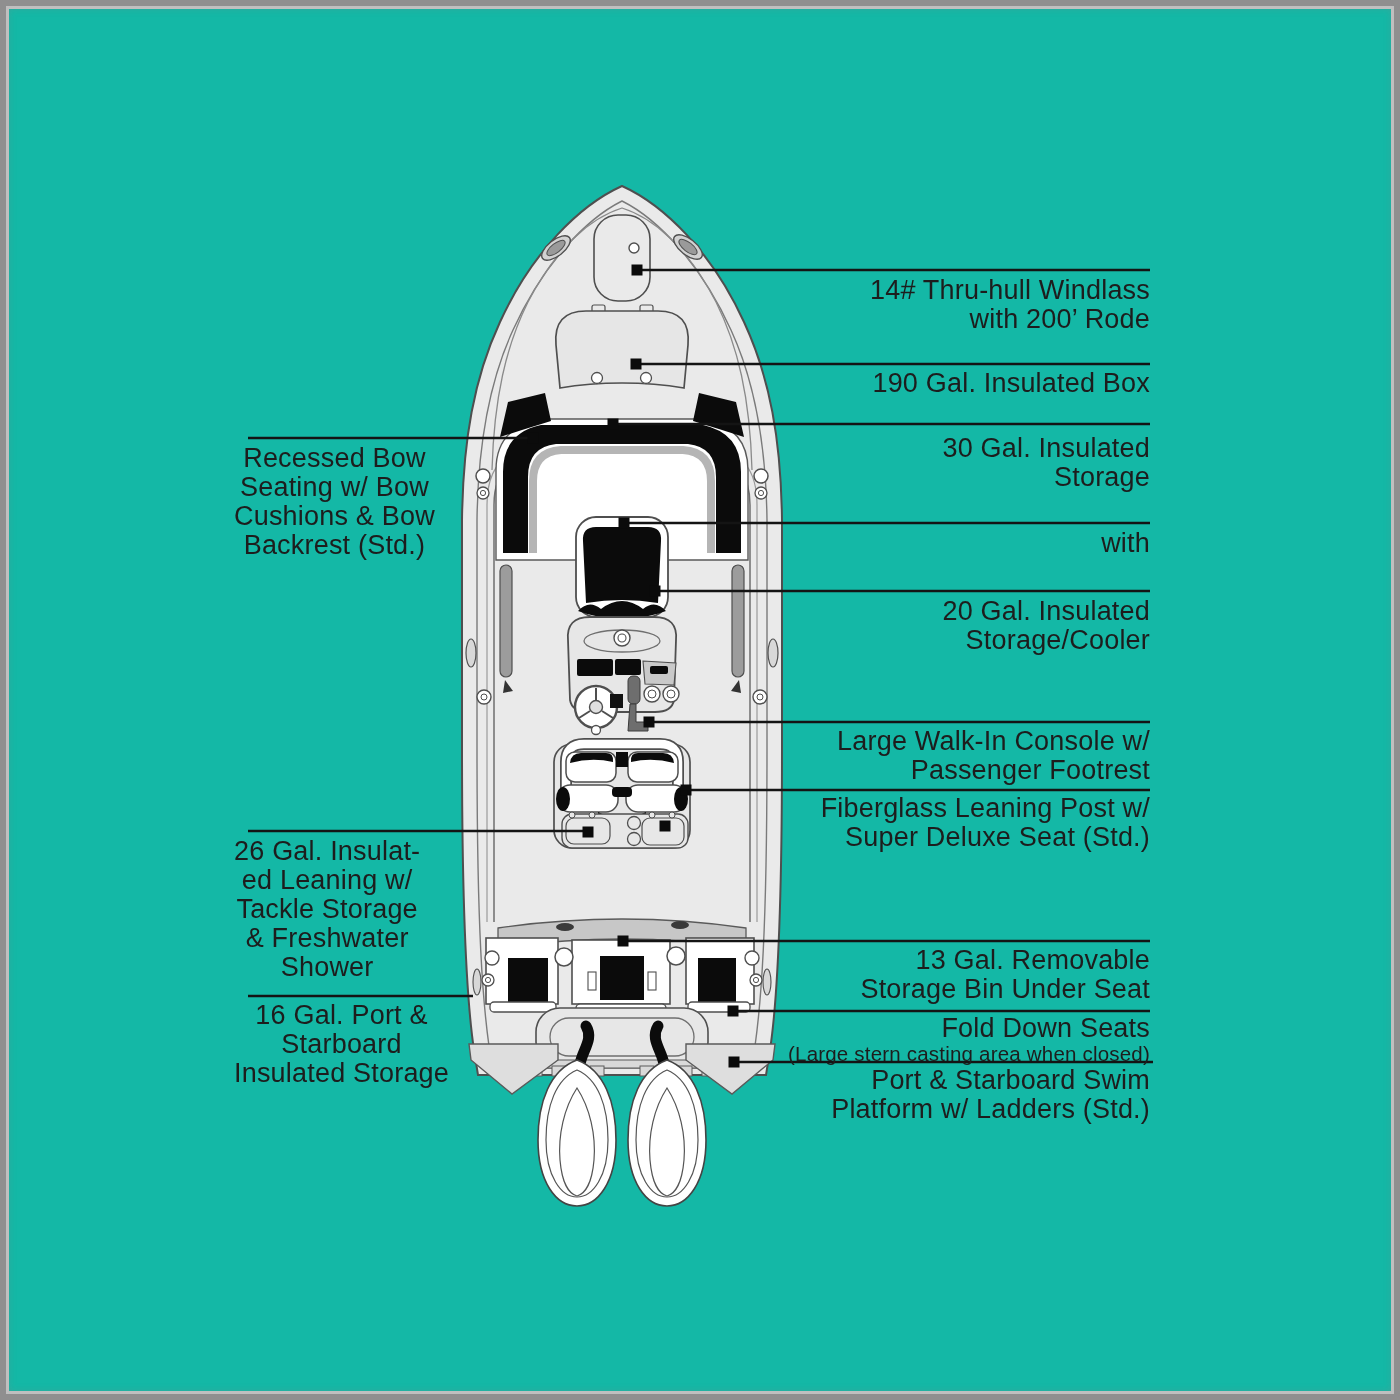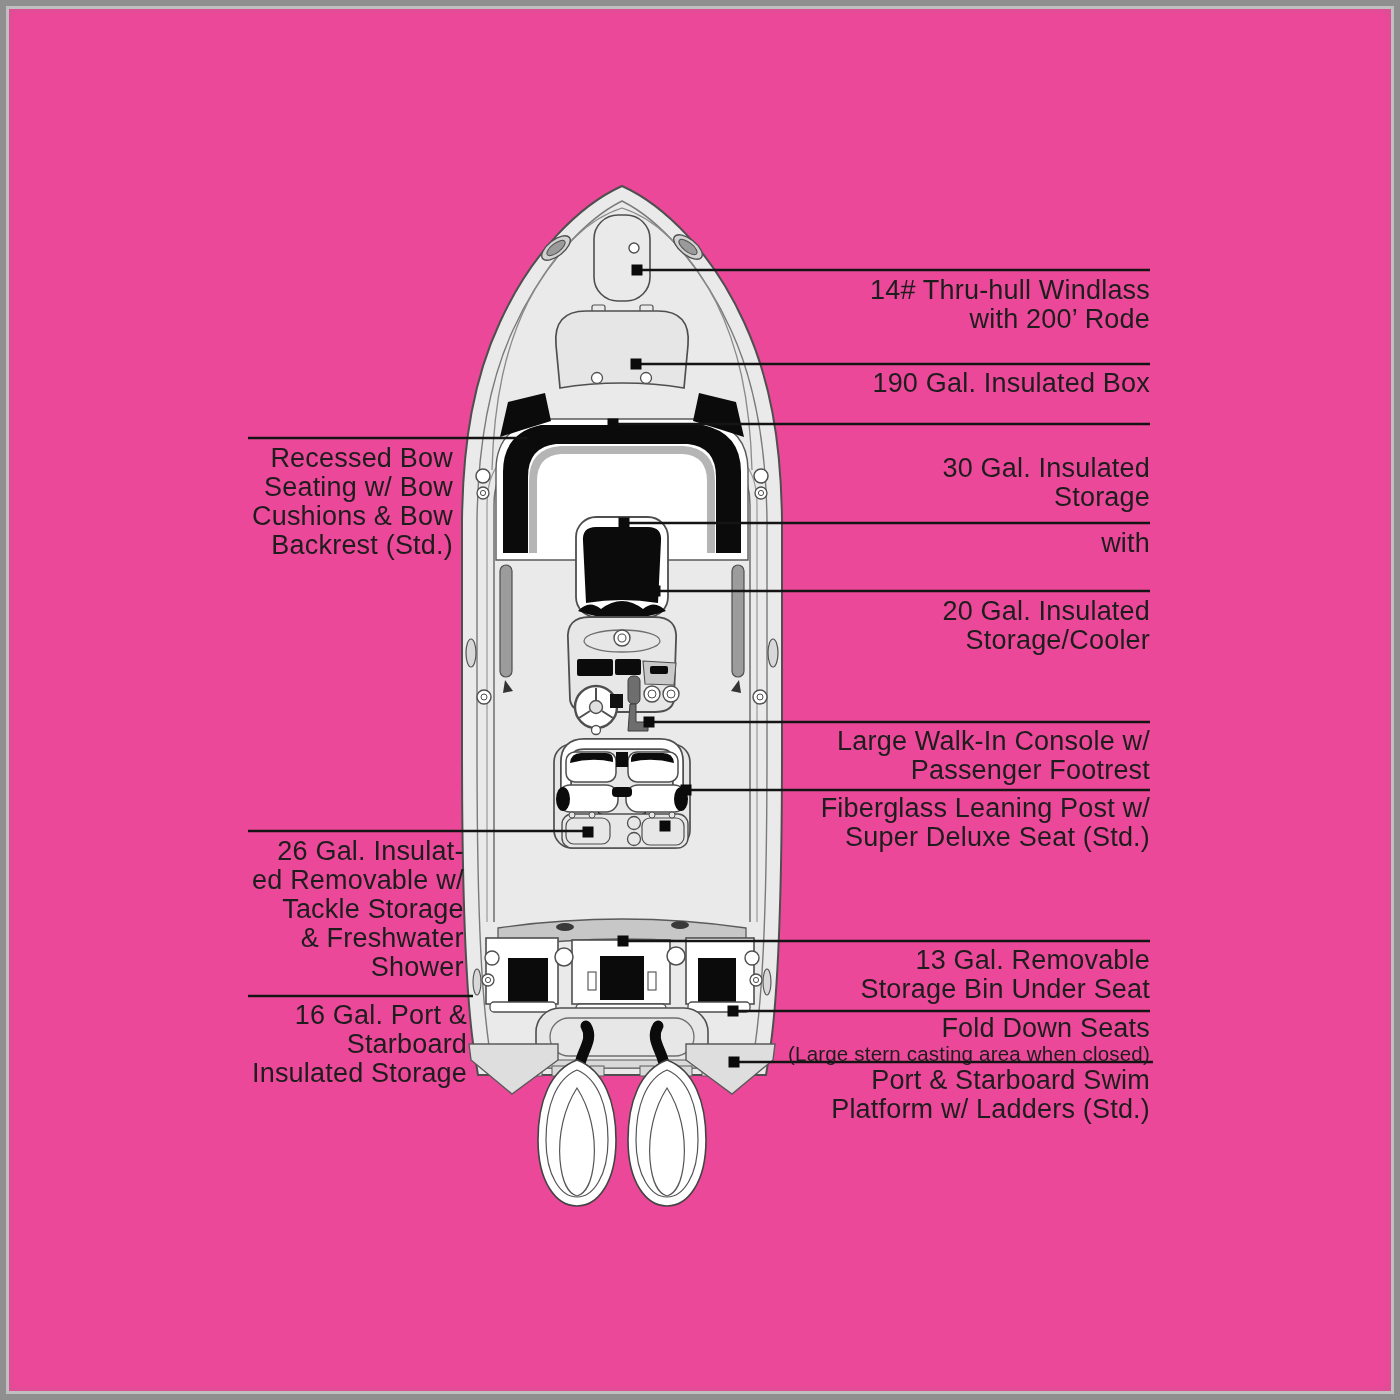--- a/index.html
+++ b/index.html
@@ -1,31 +1,31 @@
 <!DOCTYPE html>
 <html><head>
 <meta charset="utf-8">
 <style>
   html,body{margin:0;padding:0;background:#fff;}
   #canvas{
     position:relative;width:1400px;height:1400px;overflow:hidden;
-    background:#ec4899;font-family:"Liberation Sans", sans-serif;
+    background:#14b8a6;font-family:"Liberation Sans", sans-serif;
   }
   #frame{
     position:absolute;inset:0;pointer-events:none;z-index:50;
     border:6px solid #8f8f8f;
     box-shadow:inset 0 0 0 3px #bfbfbf, inset 0 0 10px rgba(130,130,130,.55);
   }
   svg.boat{position:absolute;left:0;top:0;z-index:1;}
   .co{
     position:absolute;z-index:10;color:#1d1d1d;
     font-size:27px;line-height:29px;letter-spacing:.2px;white-space:nowrap;
   }
   .co.r{right:250px;text-align:right;}
-  .co.l{left:252px;text-align:right;}
+  .co.l{left:234px;text-align:center;}
   .co .sub{font-size:20.5px;line-height:22px;margin-left:12px;}
 </style>
 </head>
 <body>
 
 <div id="canvas">
   <div id="frame"></div>
 
   <svg class="boat" width="1400" height="1400" viewBox="0 0 1400 1400">
 
@@ -264,21 +264,21 @@
     </g>
   </svg>
 
   <div class="co r" style="top:276px">
     <div>14# Thru-hull Windlass</div>
     <div>with 200’ Rode</div>
   </div>
   <div class="co r" style="top:369px">
     <div>190 Gal. Insulated Box</div>
   </div>
-  <div class="co r" style="top:454px">
+  <div class="co r" style="top:434px">
     <div>30 Gal. Insulated</div>
     <div>Storage</div>
   </div>
   <div class="co r" style="top:529px">
     <div>with</div>
   </div>
   <div class="co r" style="top:597px">
     <div>20 Gal. Insulated</div>
     <div>Storage/Cooler</div>
   </div>
@@ -304,21 +304,21 @@
   </div>
 
   <div class="co l" style="top:444px">
     <div>Recessed Bow</div>
     <div>Seating w/ Bow</div>
     <div>Cushions &amp; Bow</div>
     <div>Backrest (Std.)</div>
   </div>
   <div class="co l" style="top:837px">
     <div>26 Gal. Insulat-</div>
-    <div>ed Removable w/</div>
+    <div>ed Leaning w/</div>
     <div>Tackle Storage</div>
     <div>&amp; Freshwater</div>
     <div>Shower</div>
   </div>
   <div class="co l" style="top:1001px">
     <div>16 Gal. Port &amp;</div>
     <div>Starboard</div>
     <div>Insulated Storage</div>
   </div>
 </div>

